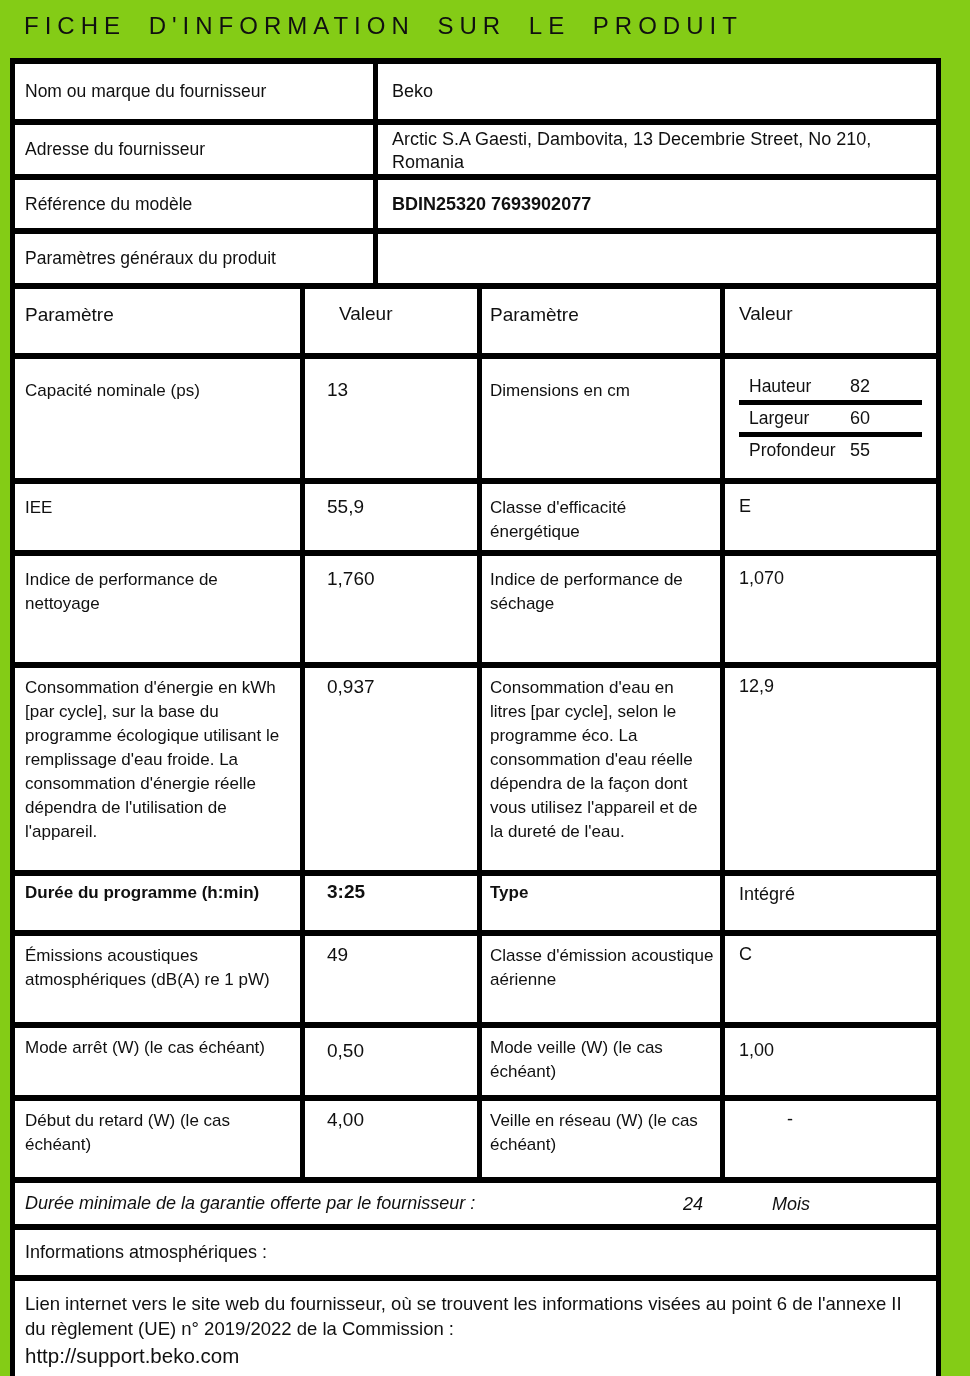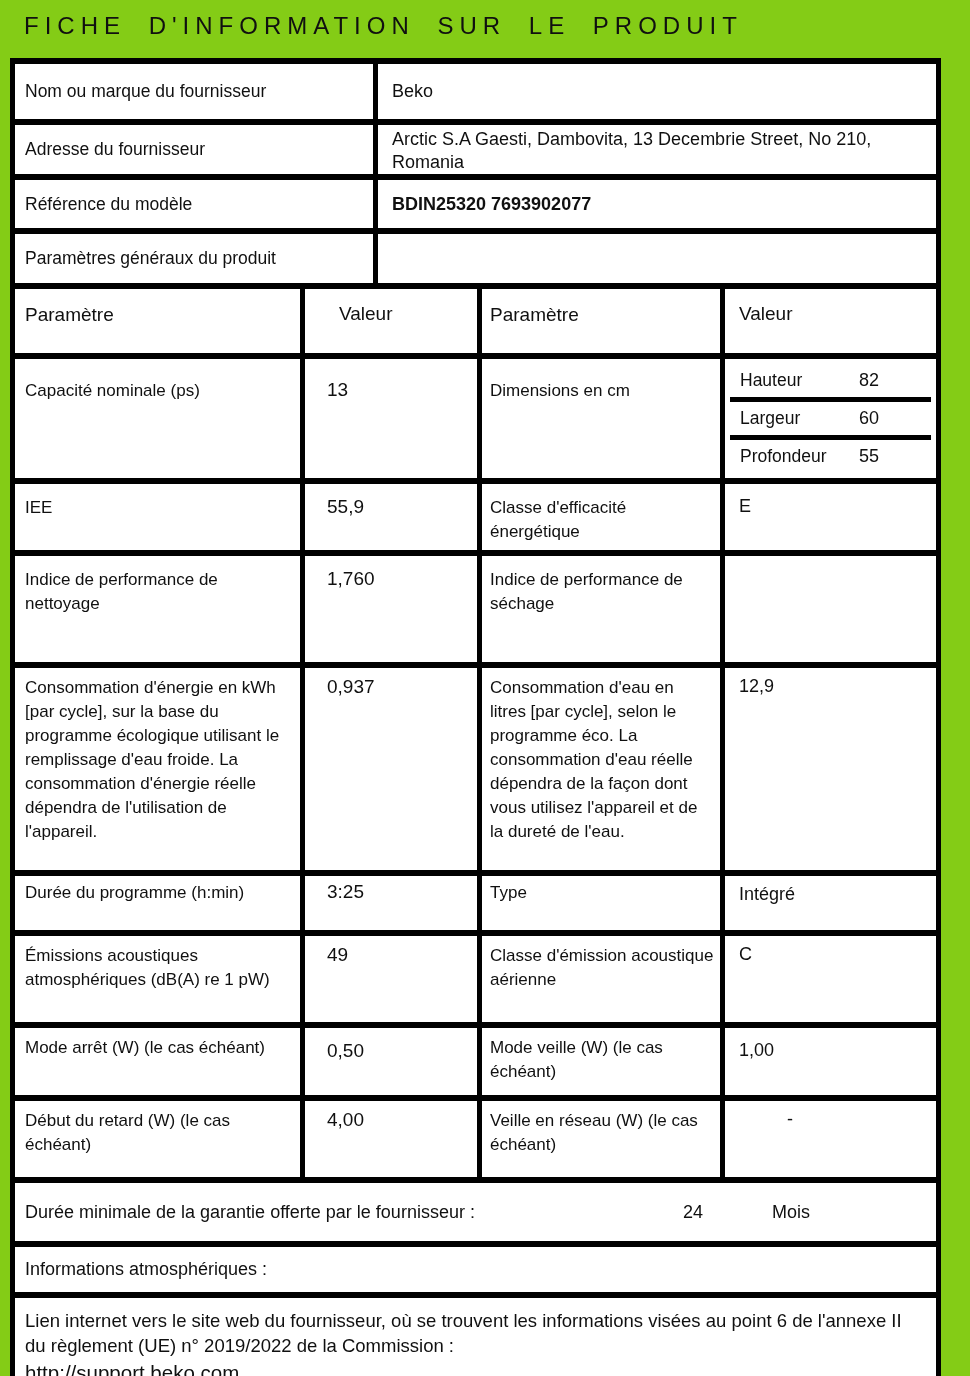--- a/index.html
+++ b/index.html
@@ -38,29 +38,29 @@
   .rConso{height:208px;} .rDur{height:60px;} .rNoise{height:92px;} .rStby{height:73px;} .rDelay{height:82px;}
   .c1{width:290px;font-size:17px;line-height:24px;padding-top:12px;padding-right:8px;}
   .c2{width:177px;font-size:19px;padding-top:12px;padding-left:22px;}
   .c3{width:243px;font-size:17px;line-height:24px;padding-top:12px;padding-left:8px;padding-right:6px;}
   .c4{flex:1;font-size:18px;padding-top:12px;padding-left:14px;}
   .hdr{font-size:19px;padding-top:14px;}
   .c2.hdr{padding-left:34px;}
   .c4.hdr{padding-left:14px;}
   .pt20{padding-top:20px;}
   .pt8{padding-top:8px;}
-  .pt5{padding-top:5px;}
+  .pt5{padding-top:5px;font-weight:bold;}
   .dash{padding-left:62px;}
   
-  .c4.dims{padding:5px;display:flex;flex-direction:column;}
+  .c4.dims{padding:14px;display:flex;flex-direction:column;}
   .dim-row{flex:1;display:flex;align-items:center;padding-left:10px;font-size:17.5px;}
   .dim-row + .dim-row{border-top:5px solid #000;}
   .dim-value{margin-left:auto;margin-right:52px;font-size:18px;}
   
-  .rGar{height:64px;position:relative;align-items:center;}
+  .rGar{height:47px;position:relative;align-items:center;font-style:italic;}
   .rGar .g-label{font-size:18px;padding-left:10px;display:flex;align-items:center;}
   .g-value{position:absolute;left:668px;top:50%;transform:translateY(-50%);font-size:18px;}
   .g-unit{position:absolute;left:757px;top:50%;transform:translateY(-50%);font-size:18px;}
   .rInfo{height:51px;align-items:center;}
   .rInfo .cell{font-size:18px;}
   .rLien{height:99px;display:block;padding:10px 10px 0 10px;box-sizing:border-box;}
   .lien-text{font-size:18.5px;line-height:25px;max-width:897px;}
   .lien-url{font-size:20.5px;margin-top:3px;}
 </style>
 </head>
@@ -120,20 +120,21 @@
       <div class="cell c1 vline">IEE</div>
       <div class="cell c2 vline">55,9</div>
       <div class="cell c3 vline">Classe d'efficacité énergétique</div>
       <div class="cell c4">E</div>
     </div>
 
     <div class="row rPerf">
       <div class="cell c1 vline">Indice de performance de nettoyage</div>
       <div class="cell c2 vline">1,760</div>
       <div class="cell c3 vline">Indice de performance de séchage</div>
+      <div class="cell c4">1,070</div>
     </div>
 
     <div class="row rConso">
       <div class="cell c1 pt8 vline">Consommation d'énergie en kWh [par cycle], sur la base du programme écologique utilisant le remplissage d'eau froide. La consommation d'énergie réelle dépendra de l'utilisation de l'appareil.</div>
       <div class="cell c2 pt8 vline">0,937</div>
       <div class="cell c3 pt8 vline">Consommation d'eau en litres [par cycle], selon le programme éco. La consommation d'eau réelle dépendra de la façon dont vous utilisez l'appareil et de la dureté de l'eau.</div>
       <div class="cell c4 pt8">12,9</div>
     </div>
 
     <div class="row rDur">

